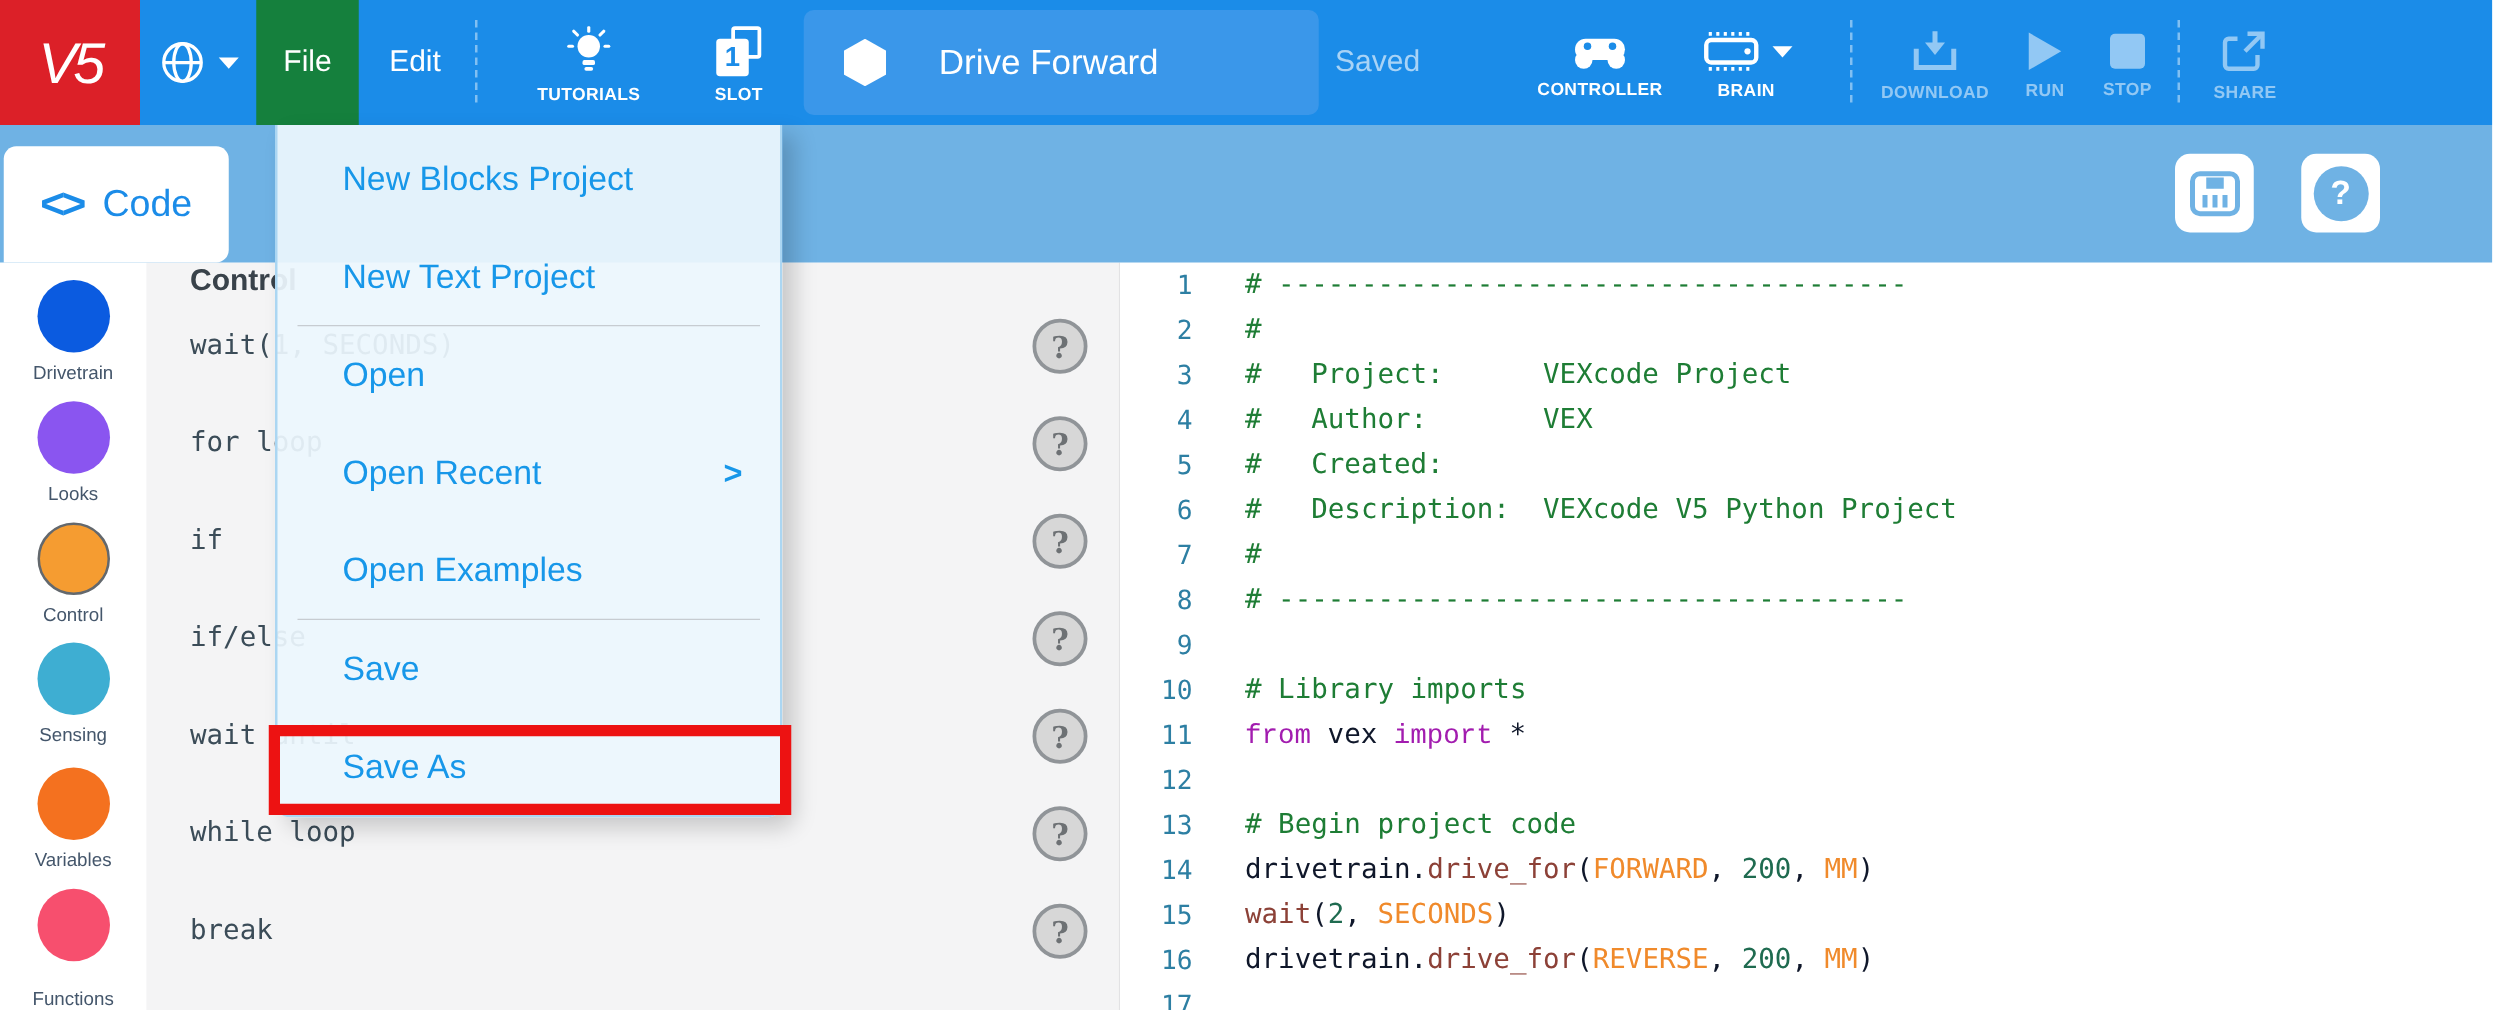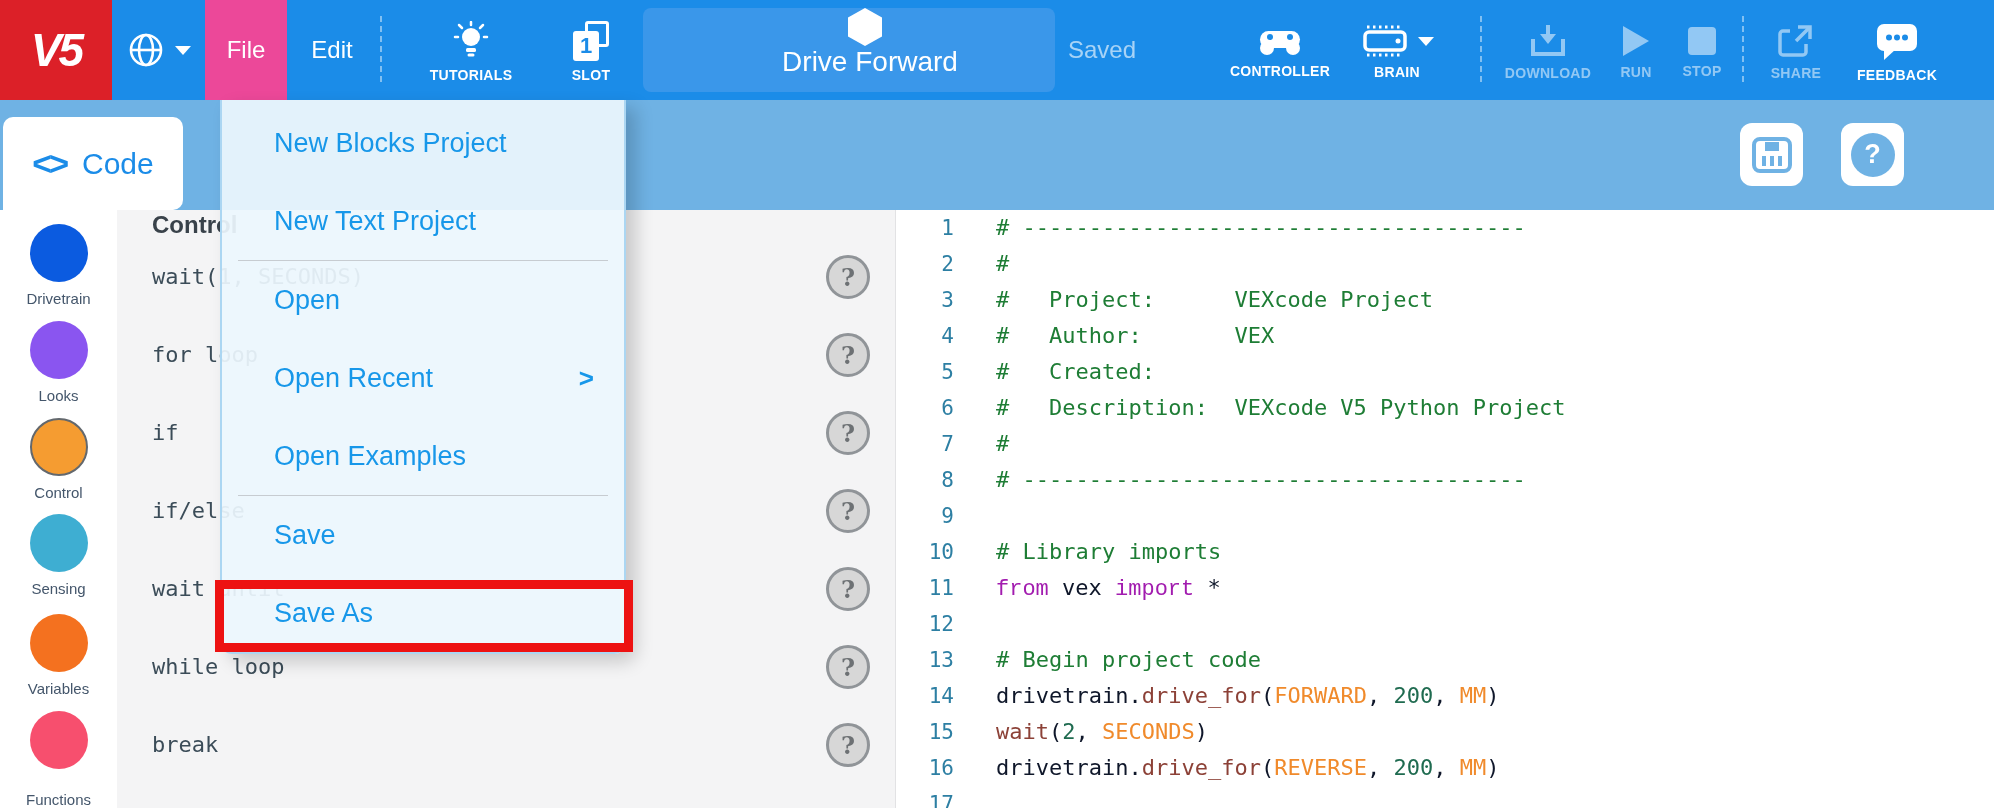--- a/index.html
+++ b/index.html
@@ -2,48 +2,48 @@
 <html><head>
 <meta charset="utf-8">
 <style>
   * { box-sizing: border-box; margin: 0; padding: 0; }
   body { font-family: "Liberation Sans", sans-serif; }
   .page { position: relative; width: 1994px; height: 808px; background: #fff; overflow: hidden; }
 
   
   .topbar { position: absolute; left:0; top:0; width:1994px; height:100px; background:#1b8ce8; z-index:10; }
   .logo { position:absolute; left:0; top:0; width:112px; height:100px; background:#dc2028; color:#fff;
-          display:flex; align-items:center; justify-content:center; font-size:46px; font-weight:bold;
+          display:flex; align-items:center; justify-content:center; font-size:46px; font-weight:normal;
           font-style:italic; letter-spacing:-3px; }
   .tb-btn { position:absolute; top:0; height:100px; display:flex; flex-direction:column; align-items:center;
             justify-content:center; color:#fff; cursor:pointer; }
   .tb-menu { font-size:24px; }
   .globe-btn { left:112px; width:93px; flex-direction:row; gap:10px; }
-  .file-btn { left:205px; width:82px; background:#ec4899; }
+  .file-btn { left:205px; width:82px; background:#15803d; }
   .edit-btn { left:287px; width:90px; }
   .icon-btn { padding-top:4px; gap:6px; }
   .icon-btn .lbl { font-size:14px; font-weight:bold; letter-spacing:.3px; }
   .tutorials-btn { left:415px; width:112px; }
   .slot-btn { left:545px; width:92px; }
   .controller-btn { left:1215px; width:130px; }
   .brain-btn { left:1345px; width:104px; }
   .brain-top { display:flex; align-items:center; gap:9px; }
   .caret { width:0; height:0; border-left:8px solid transparent; border-right:8px solid transparent;
            border-top:9px solid #fff; }
   .download-btn { left:1492px; width:112px; }
   .run-btn { left:1604px; width:64px; }
   .stop-btn { left:1668px; width:68px; }
   .share-btn { left:1750px; width:92px; }
   .feedback-btn { left:1842px; width:110px; }
   .disabled { opacity:.52; }
   .vsep { position:absolute; top:16px; height:66px; border-left:2px dashed rgba(255,255,255,.45); }
   .sep1 { left:380px; } .sep2 { left:1480px; } .sep3 { left:1742px; }
 
   .project-pill { position:absolute; left:643px; top:8px; width:412px; height:84px; background:#3a97ea;
-                  border-radius:8px; display:flex; align-items:center; color:#fff; cursor:pointer;flex-direction:column; }
+                  border-radius:8px; display:flex; align-items:center; color:#fff; cursor:pointer; }
   .hex { width:34px; height:38px; background:#fff; margin-left:32px;
          clip-path:polygon(50% 0,100% 25%,100% 75%,50% 100%,0 75%,0 25%); }
   .project-name { margin-left:42px; font-size:28px; }
   .saved { position:absolute; left:1068px; top:0; height:100px; display:flex; align-items:center;
            color:rgba(255,255,255,.62); font-size:24px; }
 
   .slot-icon { position:relative; width:40px; height:40px; }
   .slot-back { position:absolute; right:2px; top:0; width:24px; height:26px; border:3px solid #fff; border-radius:3px; }
   .slot-front { position:absolute; left:2px; bottom:0; width:26px; height:30px; background:#fff; border-radius:3px;
                 color:#1b8ce8; font-weight:bold; font-size:22px; display:flex; align-items:center; justify-content:center; }
@@ -215,30 +215,20 @@
 
     <div class="tb-btn icon-btn share-btn disabled">
       <svg width="40" height="36" viewBox="0 0 40 36">
         <path d="M14 8 H7 a3 3 0 0 0 -3 3 v18 a3 3 0 0 0 3 3 h20 a3 3 0 0 0 3 -3 v-8" stroke="#fff" stroke-width="3.5" fill="none"></path>
         <path d="M22 4 h12 v12" stroke="#fff" stroke-width="3.5" fill="none"></path>
         <line x1="34" y1="4" x2="20" y2="18" stroke="#fff" stroke-width="3.5"></line>
       </svg>
       <span class="lbl">SHARE</span>
     </div>
 
-    <div class="tb-btn icon-btn feedback-btn">
-      <svg width="44" height="40" viewBox="0 0 44 40">
-        <rect x="2" y="3" width="40" height="27" rx="7" fill="#fff"></rect>
-        <polygon points="9,28 21,28 9,39" fill="#fff"></polygon>
-        <circle cx="14" cy="16.5" r="3" fill="#1b8ce8"></circle>
-          <circle cx="22" cy="16.5" r="3" fill="#1b8ce8"></circle>
-          <circle cx="30" cy="16.5" r="3" fill="#1b8ce8"></circle>
-      </svg>
-      <span class="lbl">FEEDBACK</span>
-    </div>
   </div>
 
   <div class="toolbar2"></div>
 
   <div class="code-tab">
     <span class="angle">&lt;&gt;</span>
     <span class="lbl">Code</span>
   </div>
 
   <div class="tb2-btn console-btn">

